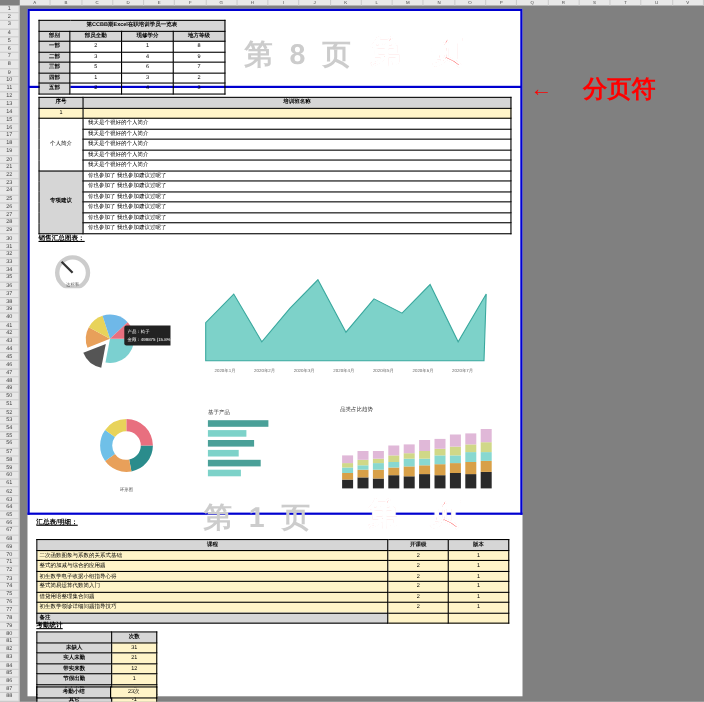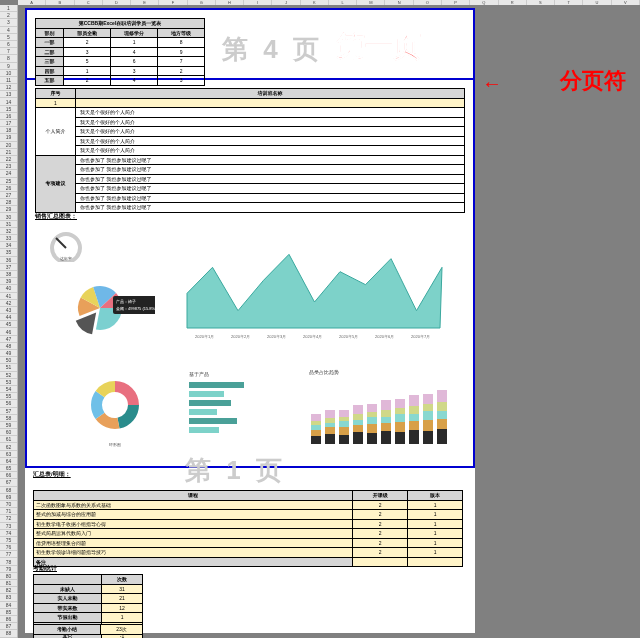--- a/index.html
+++ b/index.html
@@ -248,21 +248,21 @@
             <td>2</td>
           </tr>
           <tr>
             <td class="hdr">五部</td>
             <td>2</td>
             <td>4</td>
             <td>3</td>
           </tr>
         </tbody>
     </table>
-    <div class="wm" style="left:195px;top:22px">第 4 页</div>
+    <div class="wm" style="left:195px;top:22px">第 8 页</div>
     <div class="redlabel" style="left:310px;top:18px">第一页</div>
   </div>
 
   <div class="section2 blue">
     <table class="tbl-intro">
       <tbody>
           <tr>
         <td class="hdr sidecell">序号</td>
         <td class="hdr" colspan="3">培训班名称</td>
       </tr>
@@ -421,20 +421,21 @@
             <rect x="132" width="10" y="43" height="8" fill="#88d8d0"></rect>
             <rect x="132" width="10" y="34" height="9" fill="#d0d888"></rect>
             <rect x="132" width="10" y="22" height="12" fill="#e0b8d8"></rect>
           </g>
       </svg>
     </div>
   </div>
 
   <div class="section3">
     <div class="wm" style="left:160px;top:-15px">第 1 页</div>
+    <div class="redlabel" style="left:310px;top:-20px">第二页</div>
 
     <div class="p2-title">汇总表/明细：</div>
     <table class="tbl-list">
       <tbody>
           <tr>
         <th class="hdr" style="width:320px">课程</th>
         <th class="hdr" style="width:55px">开课级</th>
         <th class="hdr" style="width:55px">版本</th>
       </tr>
       </tbody>
@@ -518,13 +519,13 @@
             <td class="hdr">考勤小结</td>
             <td class="cream">23次</td>
           </tr>
     </tbody>
       </table>
   </div>
 
 </div>
 
 <div class="arrow" style="left:482px;top:70px">←</div>
-<div class="callout" style="left:560px;top:66px">分页符</div>
+<div class="callout" style="left:530px;top:66px">分页符</div>
 
 </body></html>

